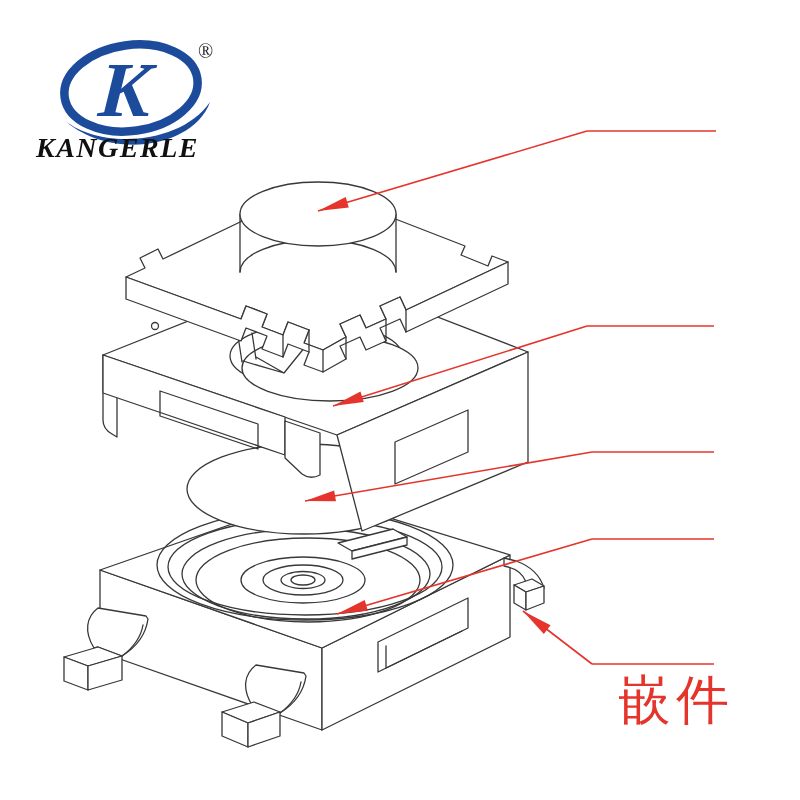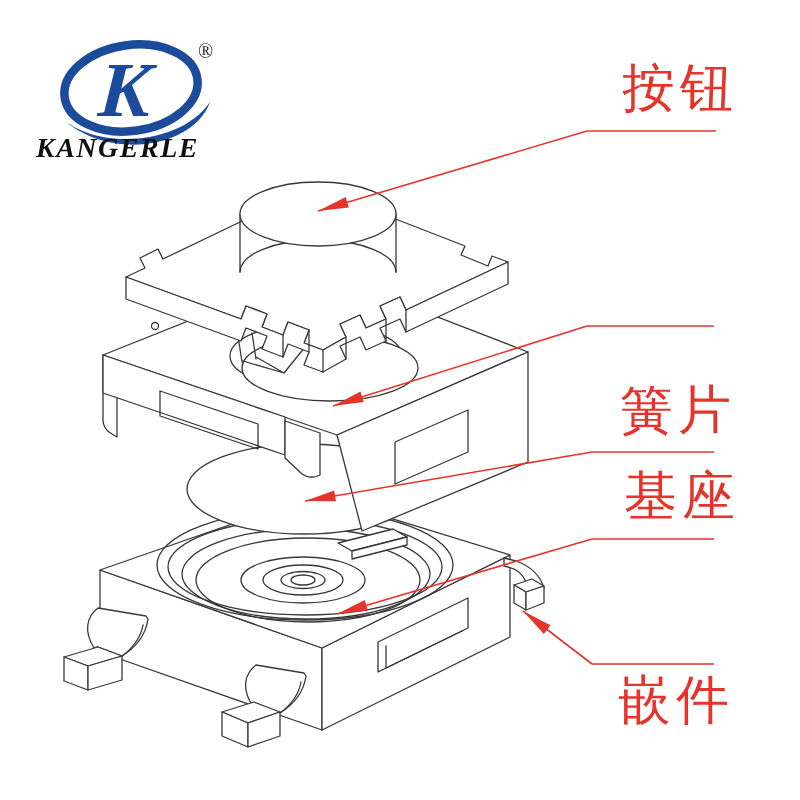--- a/index.html
+++ b/index.html
@@ -116,18 +116,15 @@
   </svg>
 
   <svg class="logo-svg" width="212" height="150" viewBox="0 0 212 150">
     <ellipse cx="103" cy="68" rx="67" ry="43" fill="none" stroke="#1c4b9c" stroke-width="8.5" transform="rotate(-8 103 68)"></ellipse>
     <path d="M34,98 C68,130 152,126 182,82 C166,128 80,142 34,98 Z" fill="#1c4b9c"></path>
     <text class="mono-txt" x="76" y="96" transform="skewX(-4)">K</text>
     <text class="reg-txt" x="170" y="38">®</text>
     <text class="brand-txt" x="8" y="137">KANGERLE</text>
   </svg>
 
-  <div class="lbl" style="left:622px;top:62px">按钮</div>
-  <div class="lbl" style="left:620px;top:384px">簧片</div>
-  <div class="lbl" style="left:624px;top:470px">基座</div>
   <div class="lbl" style="left:618px;top:674px">嵌件</div>
 
 </div>
 
 </body></html>

